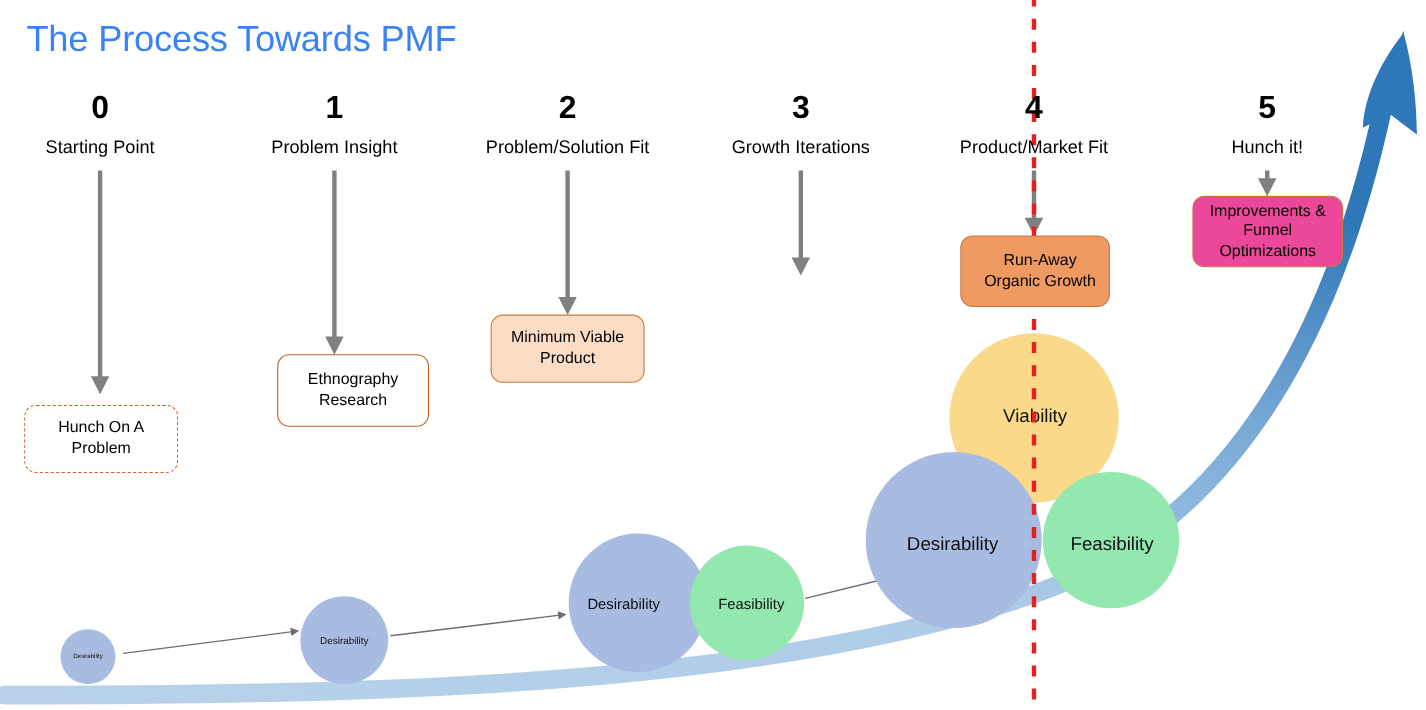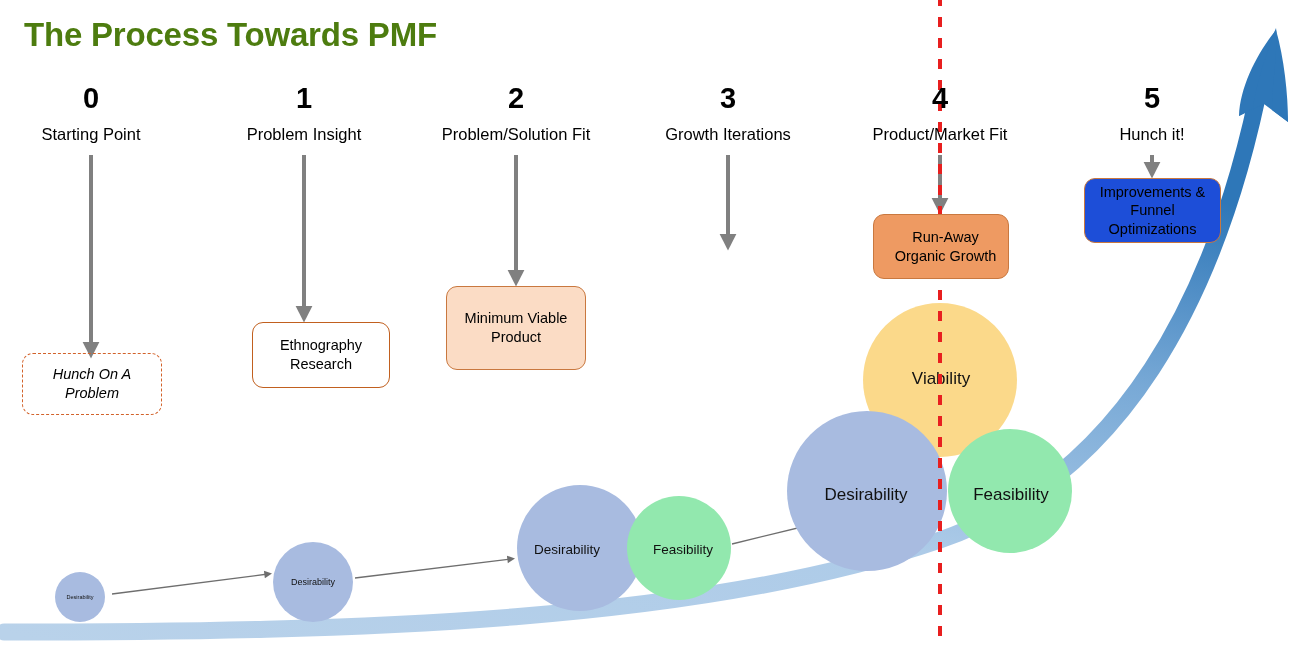--- a/index.html
+++ b/index.html
@@ -27,22 +27,22 @@
   }
   .svg-base   { z-index: 1; }
   .svg-venn   { z-index: 2; }
   .svg-top    { z-index: 4; }
 
   .title {
     position: absolute;
     left: 24px;
     top: 16px;
     font-size: 33px;
-    font-weight: bold;
-    color: #4d7c0f;
+    font-weight: normal;
+    color: #3b82f6;
     letter-spacing: -0.2px;
     white-space: nowrap;
     z-index: 6;
   }
 
   .stage-col {
     position: absolute;
     z-index: 6;
     text-align: center;
     pointer-events: none;
@@ -195,35 +195,35 @@
   </div>
   <div class="stage-col" style="left:830px;  top:84px; width:220px;">
     <div class="stage-num">4</div>
     <div class="stage-label">Product/Market Fit</div>
   </div>
   <div class="stage-col" style="left:1072px; top:84px; width:160px;">
     <div class="stage-num">5</div>
     <div class="stage-label">Hunch it!</div>
   </div>
 
-  <div class="pbox pbox-dashed" style="left:22px;   top:353px; width:140px; height:62px;font-style:italic;">
+  <div class="pbox pbox-dashed" style="left:22px;   top:368px; width:140px; height:62px;">
     <span class="txt">Hunch On A
 Problem</span>
   </div>
   <div class="pbox pbox-outline" style="left:252px;  top:322px; width:138px; height:66px;">
     <span class="txt">Ethnography
 Research</span>
   </div>
-  <div class="pbox pbox-fill" style="left:446px;  top:286px; width:140px; height:84px; background:#FBDCC5;">
+  <div class="pbox pbox-fill" style="left:446px;  top:286px; width:140px; height:62px; background:#FBDCC5;">
     <span class="txt">Minimum Viable
 Product</span>
   </div>
   <div class="pbox pbox-fill" style="left:873px;  top:214px; width:136px; height:65px; background:#EE9A62;padding-left:15px;">
     <span class="txt">Run-Away
 Organic Growth</span>
   </div>
-  <div class="pbox pbox-fill" style="left:1084px; top:178px; width:137px; height:65px; background:#1d4ed8;">
+  <div class="pbox pbox-fill" style="left:1084px; top:178px; width:137px; height:65px; background:#ec4899;">
     <span class="txt">Improvements &amp;
 Funnel
 Optimizations</span>
   </div>
 
 </div>
 
 </body></html>

